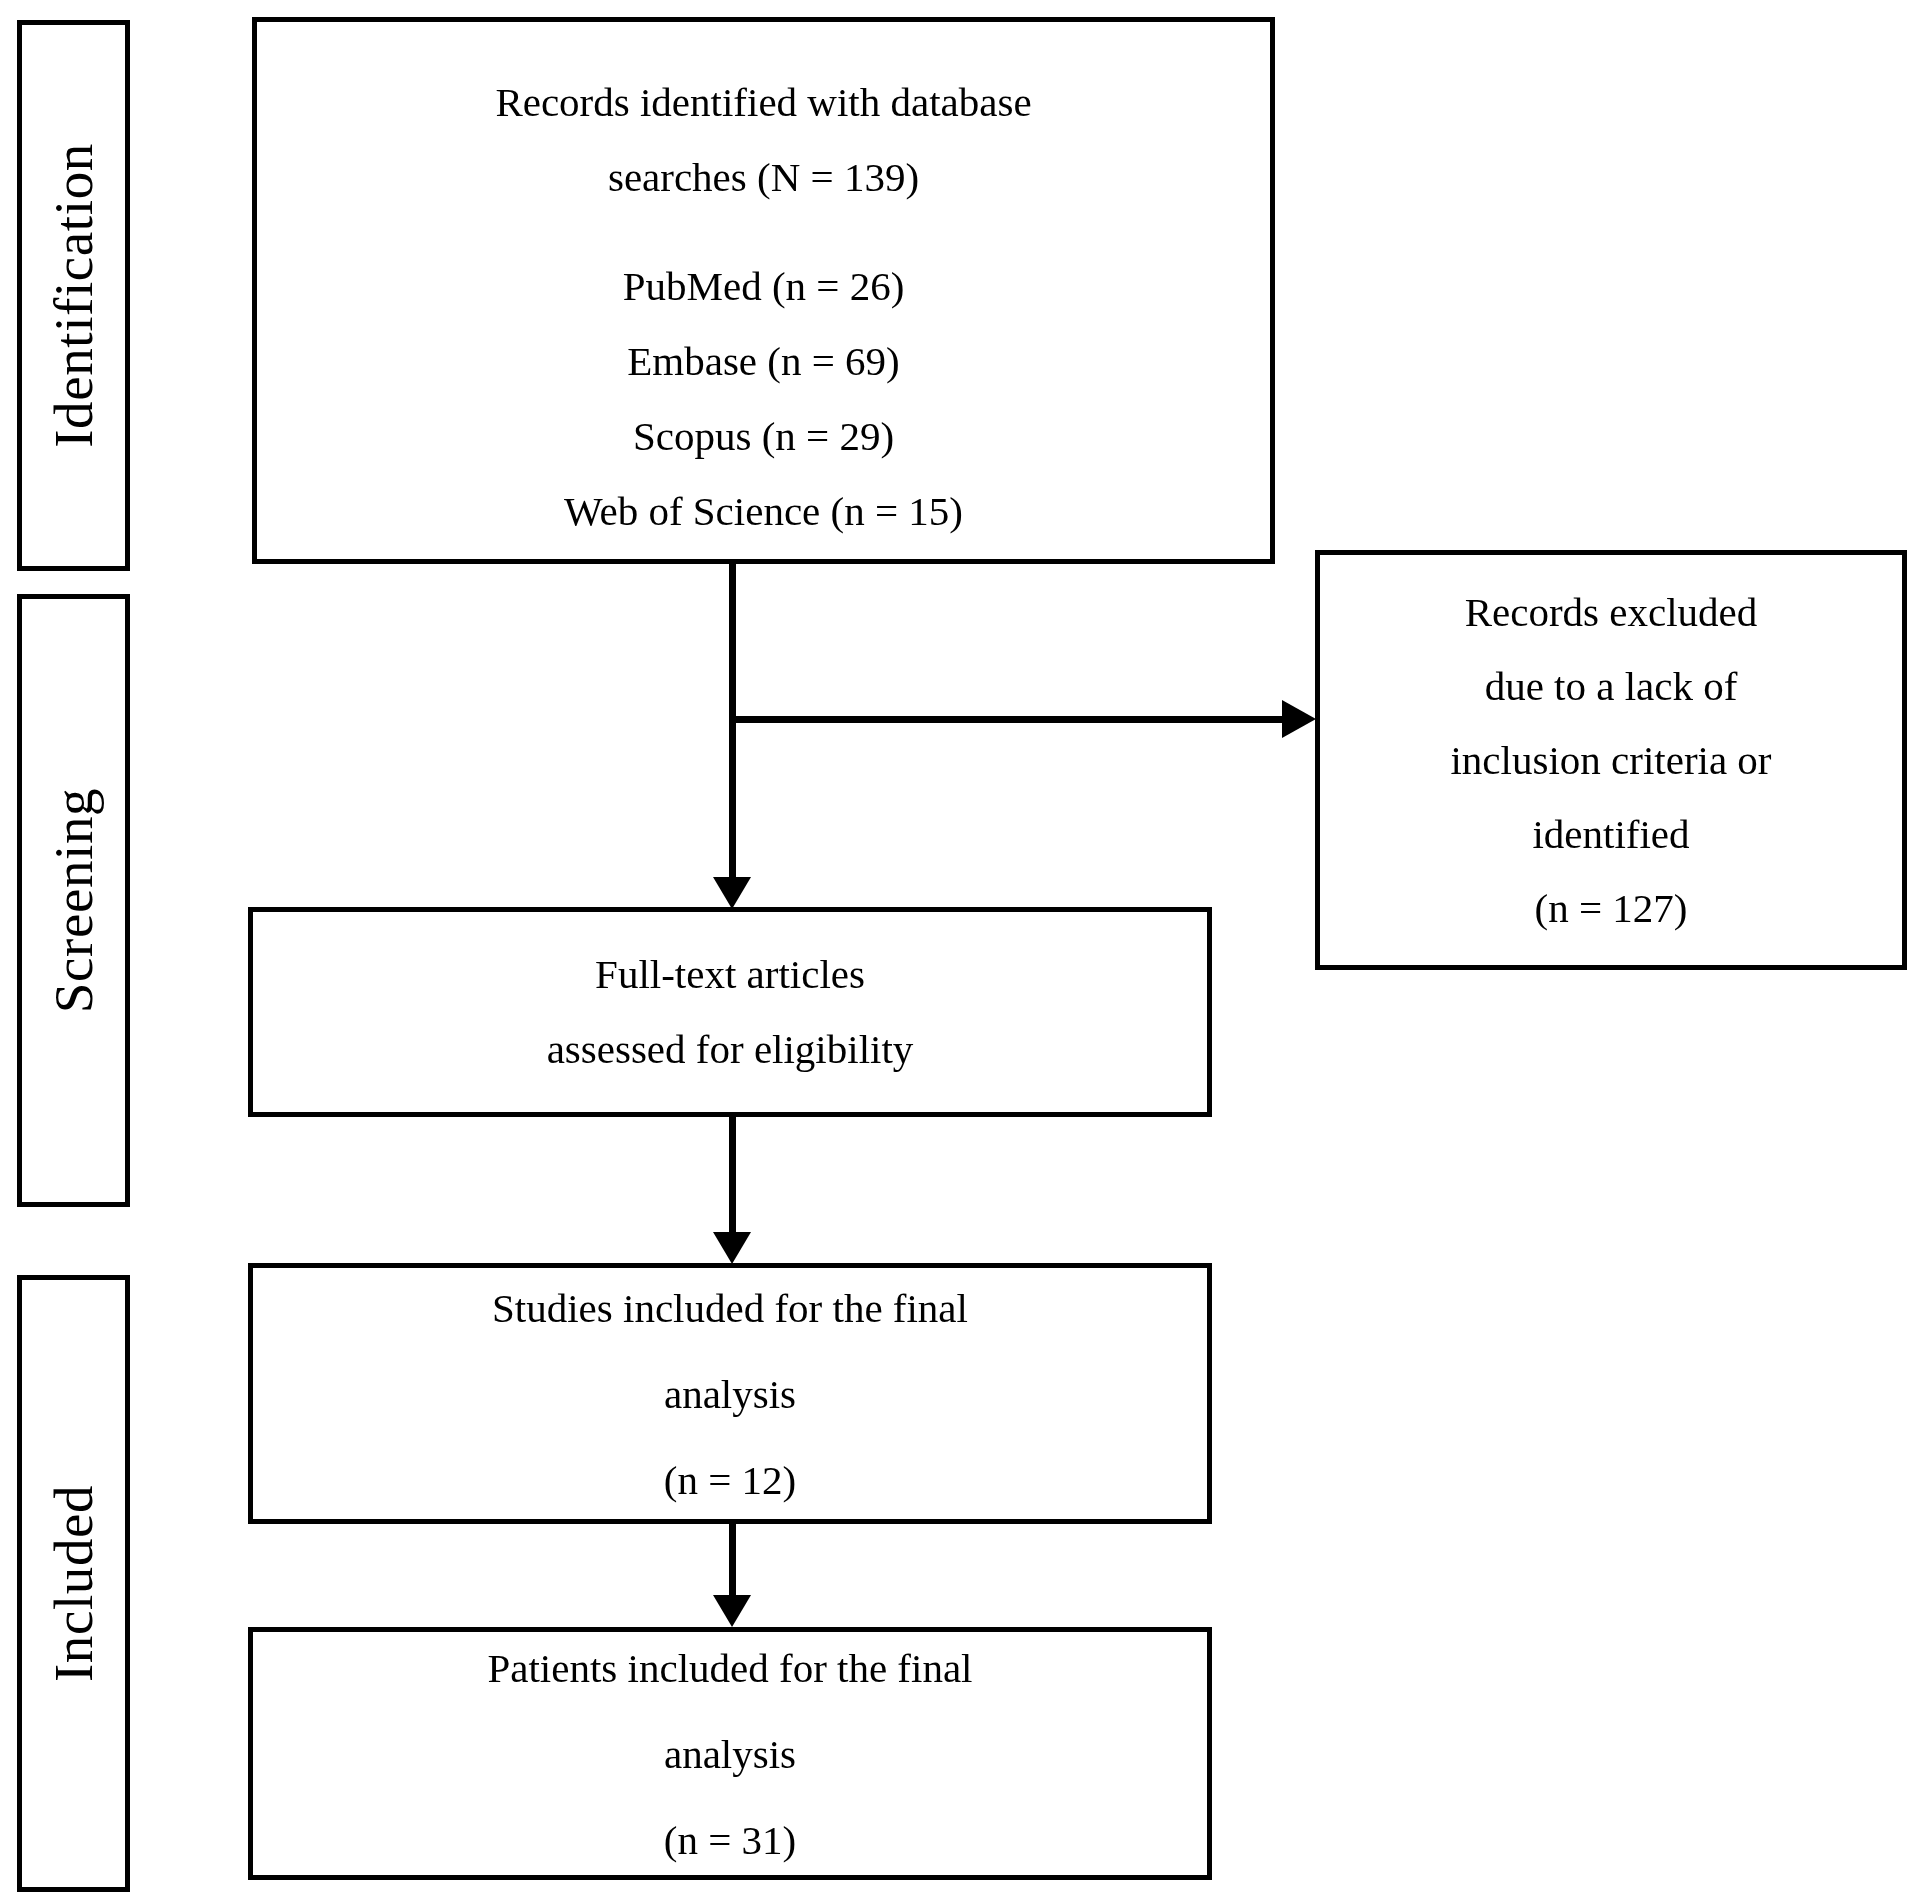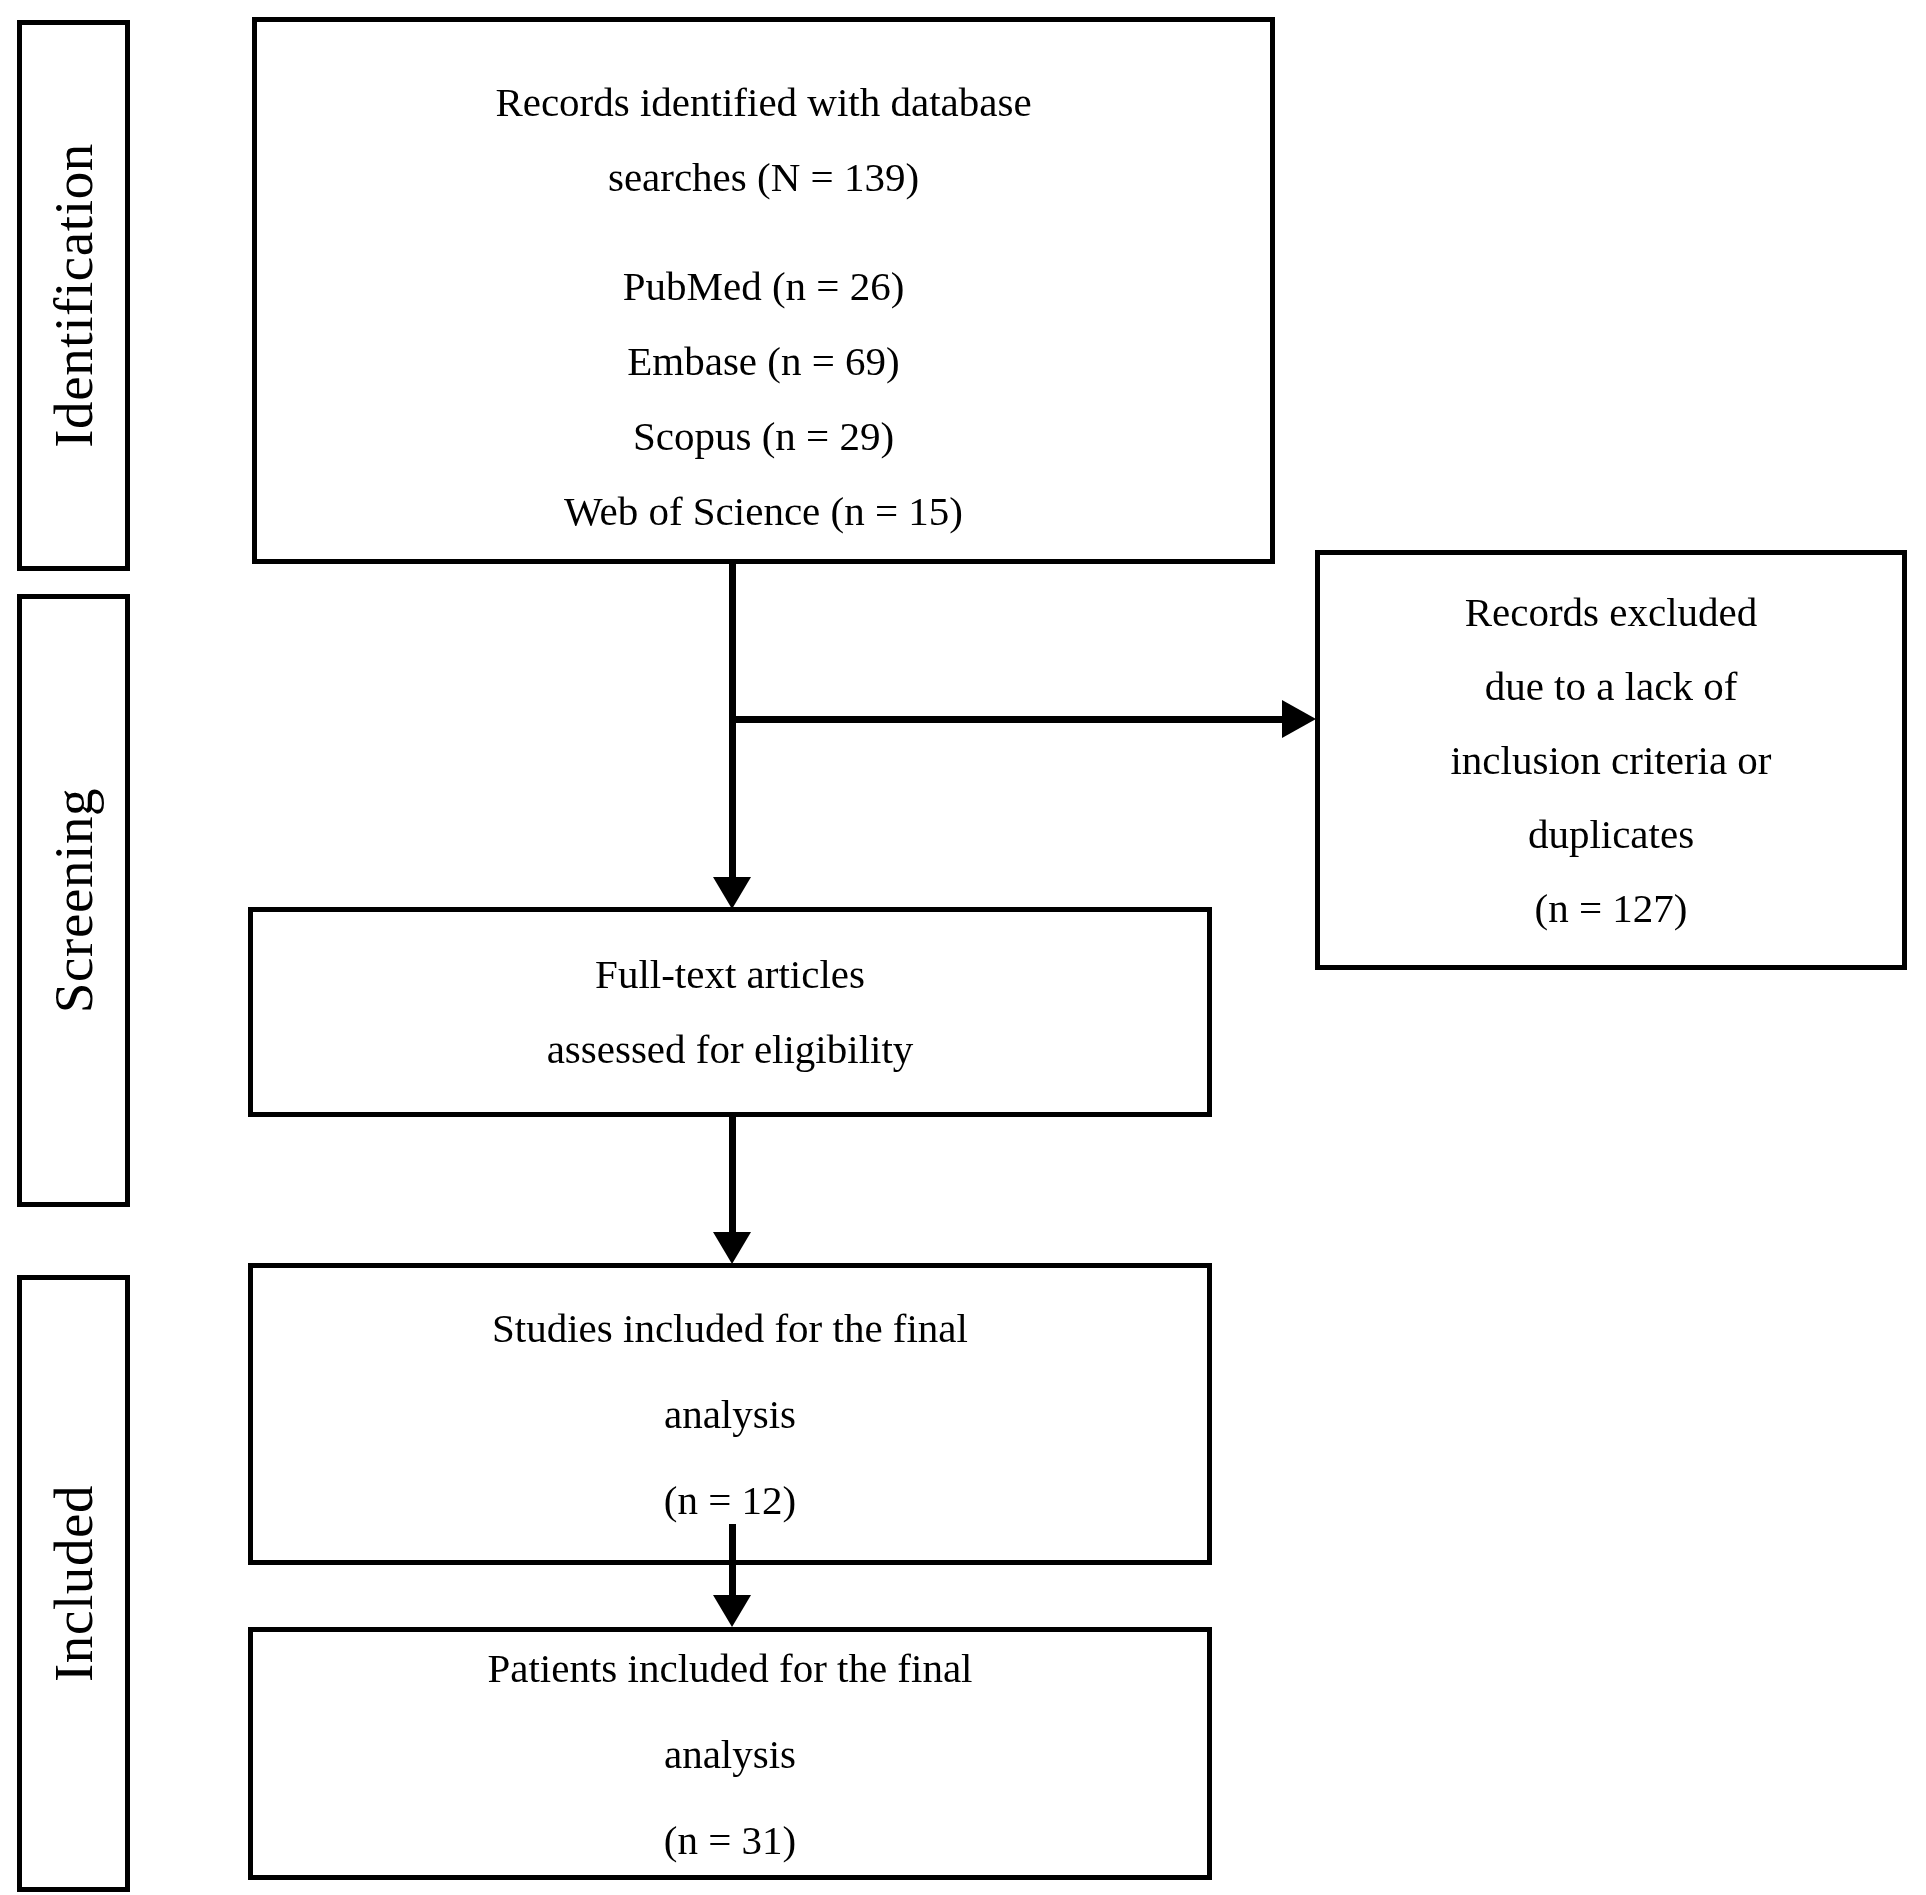--- a/index.html
+++ b/index.html
@@ -30,21 +30,21 @@
     flex-direction: column;
     justify-content: center;
     align-items: center;
   }
   .line { white-space: nowrap; }
 
   #box-identified { left: 252px; top: 17px;  width: 1023px; height: 547px; padding-top: 43px; }
   #box-identified .title   { margin-bottom: 34px; }
   #box-excluded  { left: 1315px; top: 550px; width: 592px; height: 420px; line-height: 74px; }
   #box-fulltext  { left: 248px; top: 907px; width: 964px; height: 210px; }
-  #box-studies   { left: 248px; top: 1263px; width: 964px; height: 302px; line-height: 86px; }
+  #box-studies   { left: 248px; top: 1263px; width: 964px; height: 261px; line-height: 86px; }
   #box-patients  { left: 248px; top: 1627px; width: 964px; height: 253px; line-height: 86px; }
 
   
   .stage {
     position: absolute;
     left: 17px;
     width: 113px;
     box-sizing: border-box;
     border: 5.7px solid #000000;
     background: #ffffff;
@@ -122,21 +122,21 @@
       <div class="line">Embase (n = 69)</div>
       <div class="line">Scopus (n = 29)</div>
       <div class="line">Web of Science (n = 15)</div>
     </div>
   </div>
 
   <div class="box center" id="box-excluded">
     <div class="line">Records excluded</div>
     <div class="line">due to a lack of</div>
     <div class="line">inclusion criteria or</div>
-    <div class="line">duplicates</div>
+    <div class="line">identified</div>
     <div class="line">(n = 127)</div>
   </div>
 
   <div class="box center" id="box-fulltext">
     <div class="line">Full-text articles</div>
     <div class="line">assessed for eligibility</div>
   </div>
 
   <div class="box center" id="box-studies">
     <div class="line">Studies included for the final</div>

